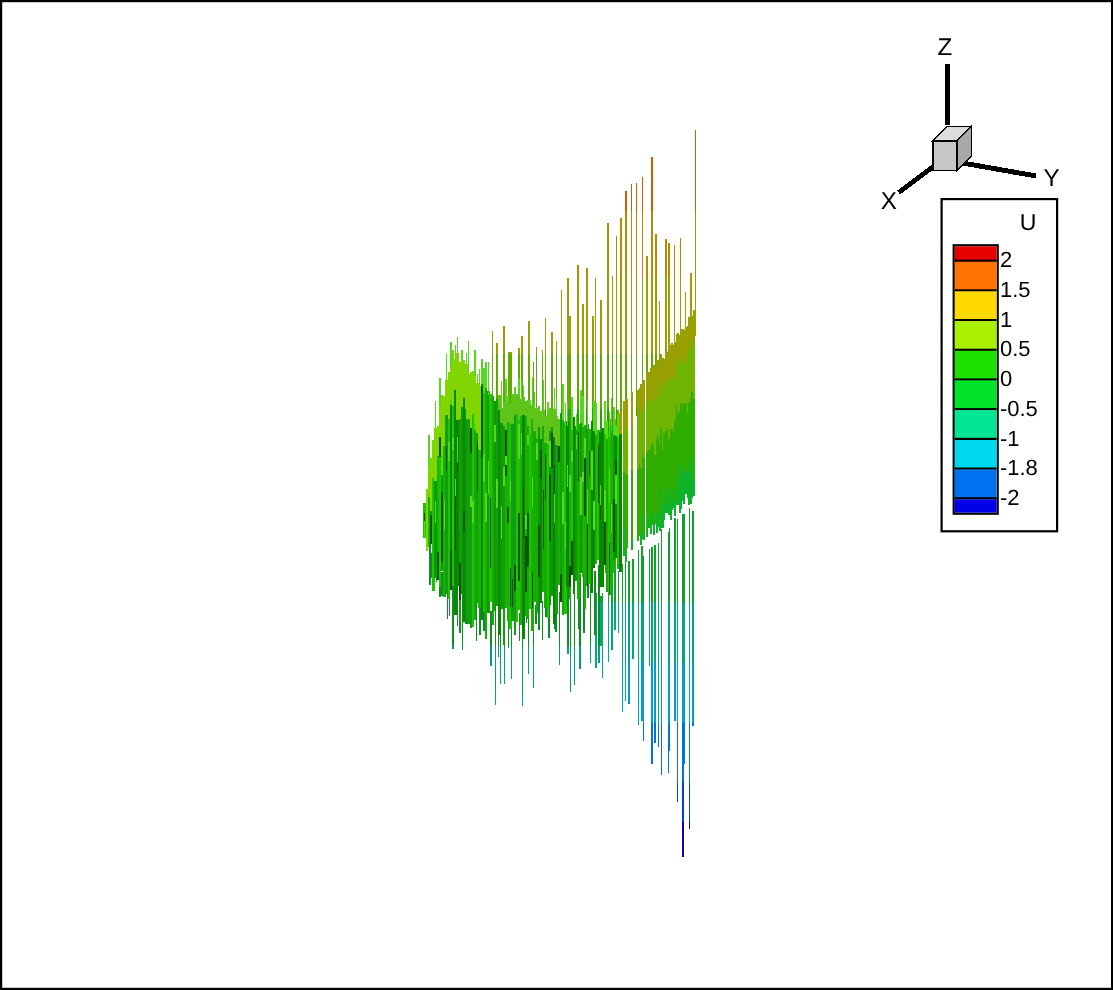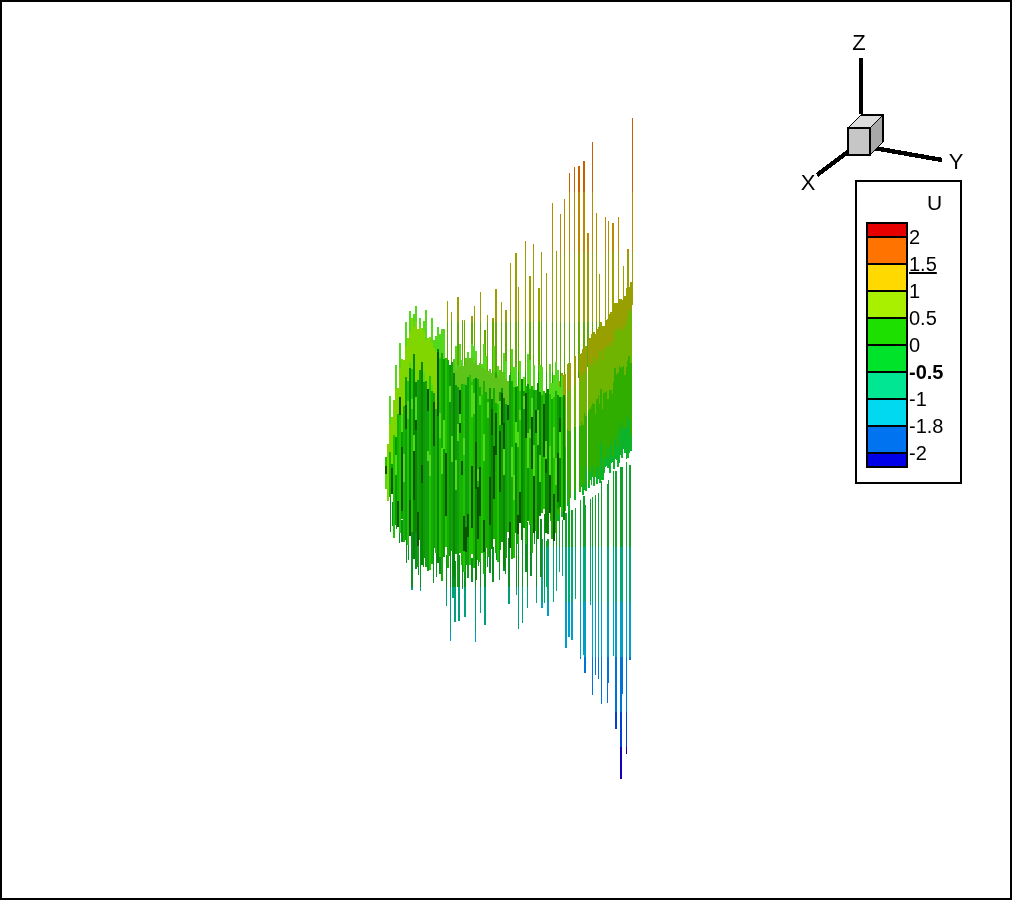--- a/index.html
+++ b/index.html
@@ -821,23 +821,23 @@
         <div class="cell" style="background: rgb(168, 240, 0); height: 25px;"></div>
         <div class="cell" style="background: rgb(30, 224, 0); height: 25px;"></div>
         <div class="cell" style="background: rgb(0, 227, 43); height: 25px;"></div>
         <div class="cell" style="background: rgb(0, 230, 147); height: 25px;"></div>
         <div class="cell" style="background: rgb(0, 217, 240); height: 25px;"></div>
         <div class="cell" style="background: rgb(0, 115, 240); height: 25px;"></div>
         <div class="cell" style="background: rgb(0, 0, 232); height: 12px;"></div>
       </div>
     <div id="legendLabels">
         <div class="tick" style="top: 44px;">2</div>
-        <div class="tick" style="top: 71px; text-decoration: underline;">1.5</div>
+        <div class="tick" style="top: 71px;">1.5</div>
         <div class="tick" style="top: 98px;">1</div>
         <div class="tick" style="top: 125px;">0.5</div>
         <div class="tick" style="top: 152px;">0</div>
-        <div class="tick" style="top: 179px; font-weight: bold;">-0.5</div>
+        <div class="tick" style="top: 179px;">-0.5</div>
         <div class="tick" style="top: 206px;">-1</div>
         <div class="tick" style="top: 233px;">-1.8</div>
         <div class="tick" style="top: 260px;">-2</div>
       </div>
   </div>
 </div>
 
 </body></html>

